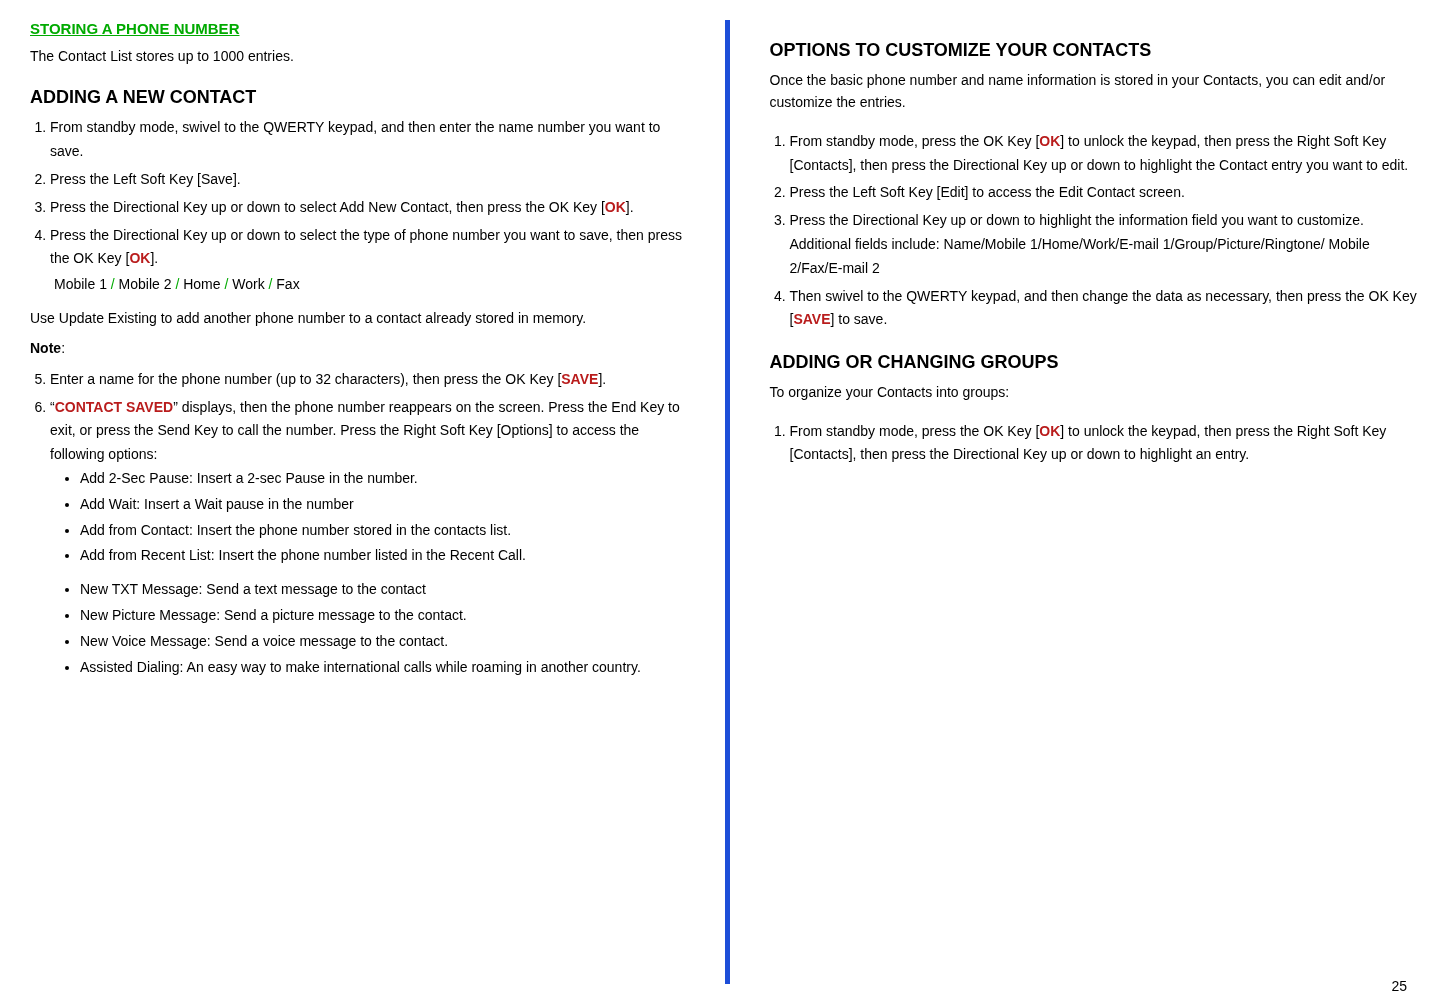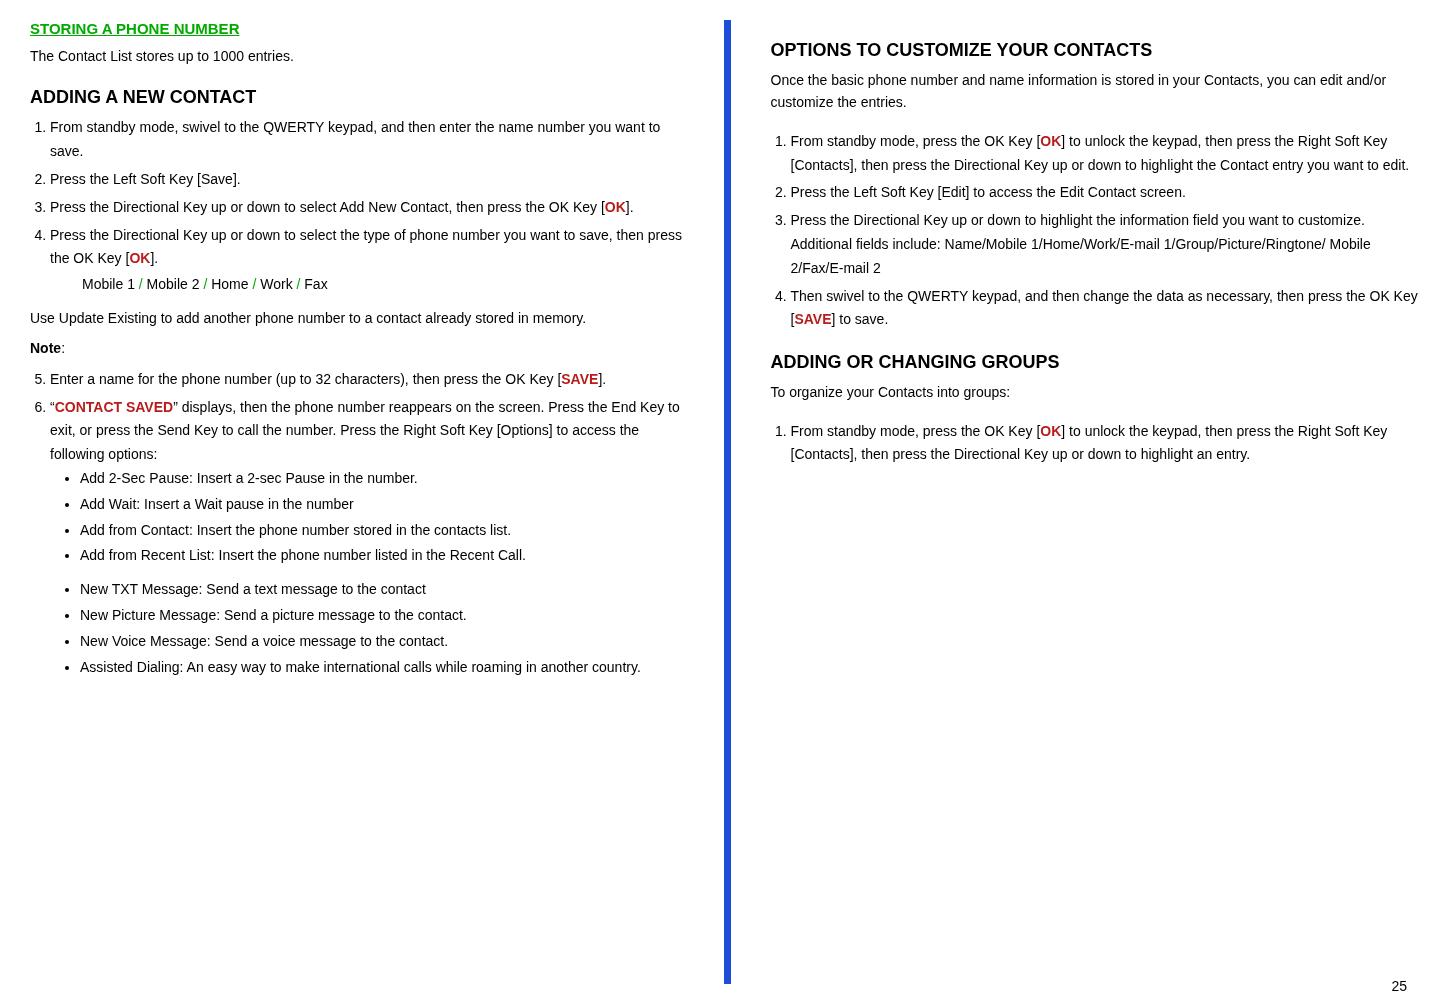--- a/index.html
+++ b/index.html
@@ -20,21 +20,21 @@
     .page-container {
       display: flex;
       width: 100%;
       min-height: 1004px;
       padding: 20px 30px;
     }
 
     .left-column {
       flex: 1;
       padding-right: 40px;
-      border-right: 7px solid #1d4ed8;
+      border-right: 5px solid #1d4ed8;
     }
 
     .right-column {
       flex: 1;
       padding-left: 40px;
     }
 
     h2.section-title {
       font-size: 15px;
       font-weight: bold;
@@ -88,21 +88,21 @@
       color: #b91c1c;
       font-weight: bold;
     }
 
     .note-bold {
       font-weight: bold;
     }
 
     .mobile-links {
       color: #00aa00;
-      margin-left: 32px;
+      margin-left: 4px;
       margin-top: 2px;
       margin-bottom: 6px;
       display: block;
     }
 
     .section-spacing {
       margin-top: 16px;
     }
 
     .extra-spacing {

